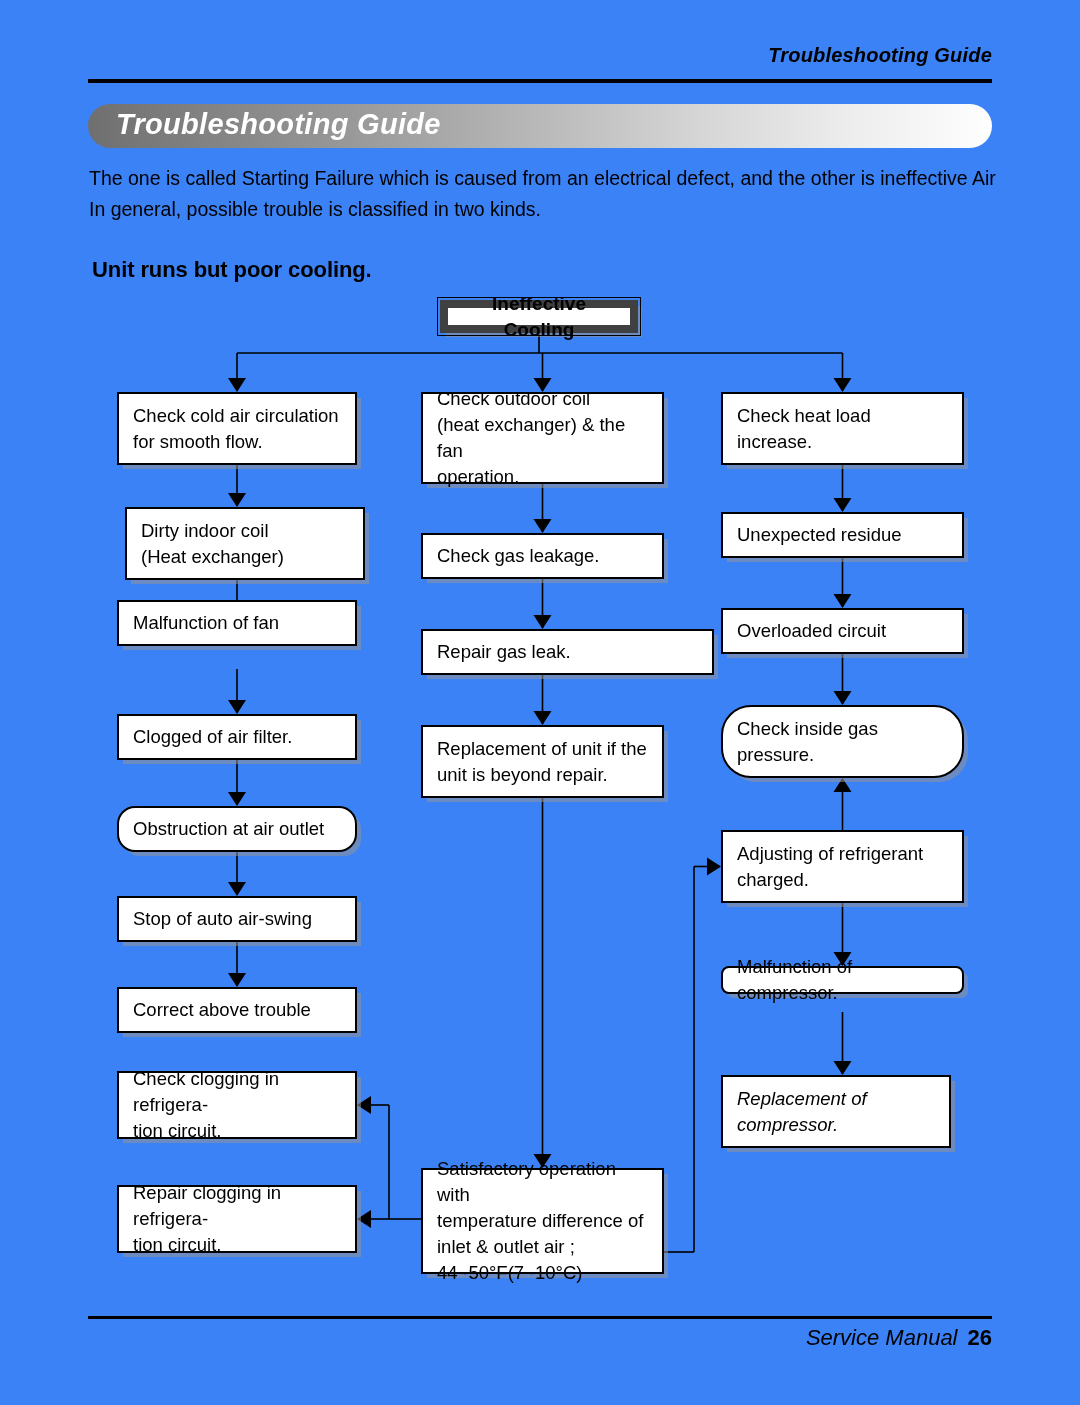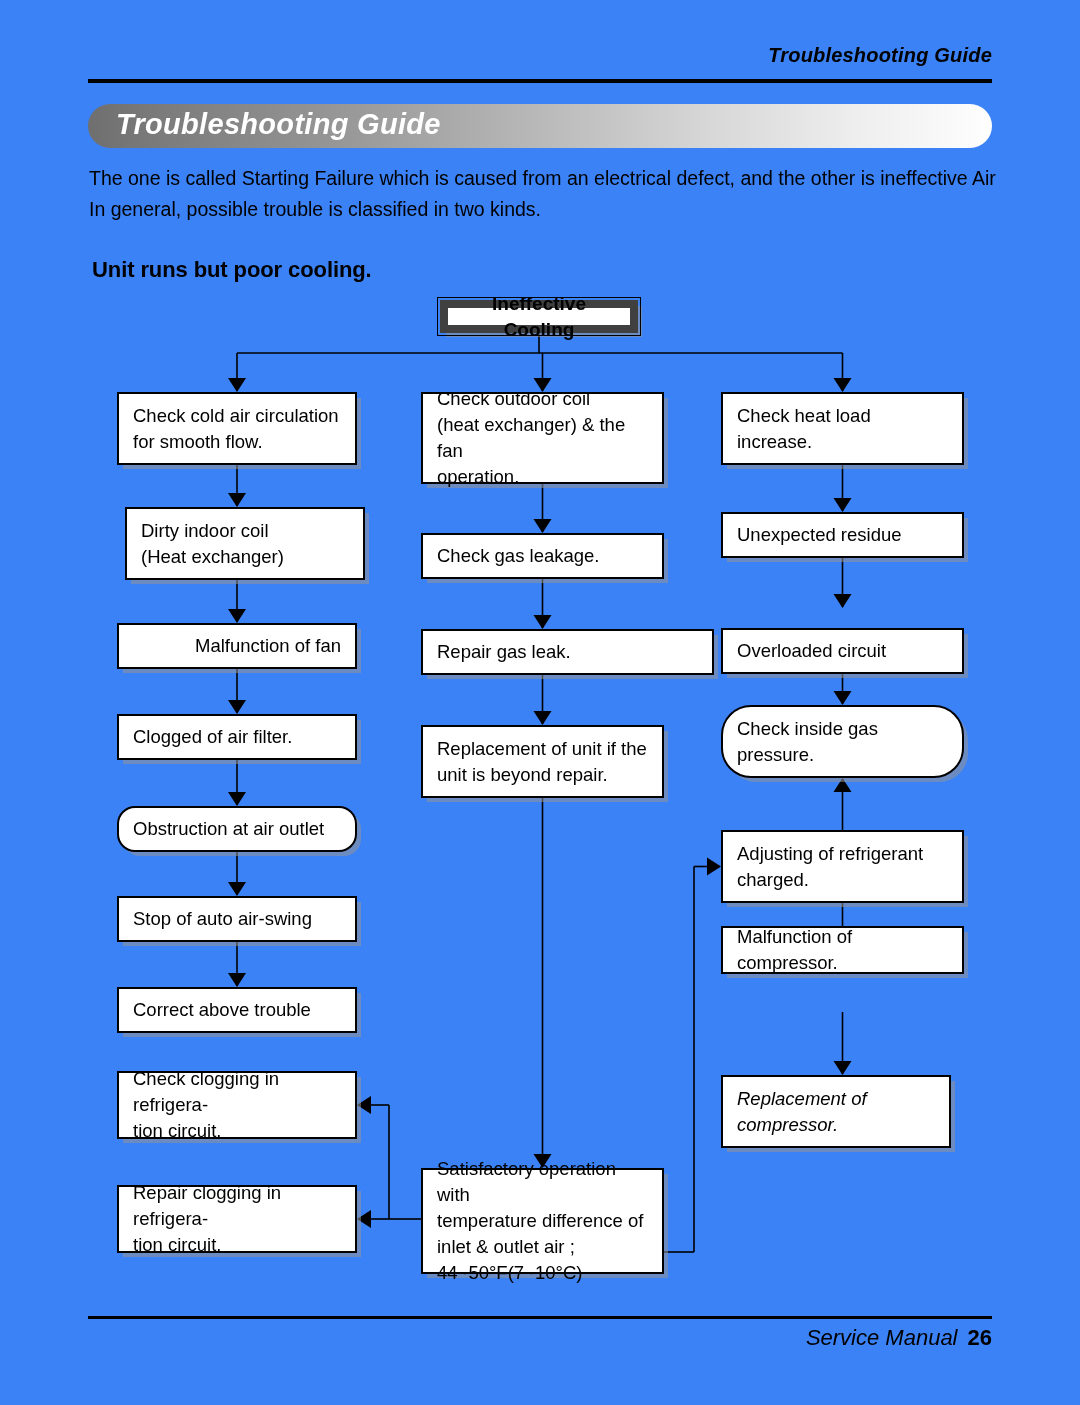--- a/index.html
+++ b/index.html
@@ -237,21 +237,21 @@
           <span class="node-text">Ineffective Cooling</span>
         </div>
         <div class="node" style="left: 117px; top: 392px; width: 240px; height: 73px;">
           <span class="node-text">Check cold air circulation
  for smooth flow.</span>
         </div>
         <div class="node" style="left: 117px; top: 507px; width: 240px; height: 73px; margin-left: 8px;">
           <span class="node-text">Dirty indoor coil
 (Heat exchanger)</span>
         </div>
-        <div class="node" style="left: 117px; top: 623px; width: 240px; height: 46px; text-align: right;">
+        <div class="node" style="left: 117px; top: 600px; width: 240px; height: 46px;">
           <span class="node-text">Malfunction of fan</span>
         </div>
         <div class="node" style="left: 117px; top: 714px; width: 240px; height: 46px;">
           <span class="node-text">Clogged of air filter.</span>
         </div>
         <div class="node" style="left: 117px; top: 806px; width: 240px; height: 46px; border-radius: 18px;">
           <span class="node-text">Obstruction at air outlet</span>
         </div>
         <div class="node" style="left: 117px; top: 896px; width: 240px; height: 46px;">
           <span class="node-text">Stop of auto air-swing</span>
@@ -288,32 +288,32 @@
 inlet &amp; outlet air ;
 44~50°F(7~10°C)</span>
         </div>
         <div class="node" style="left: 721px; top: 392px; width: 243px; height: 73px;">
           <span class="node-text">Check heat load
 increase.</span>
         </div>
         <div class="node" style="left: 721px; top: 512px; width: 243px; height: 46px;">
           <span class="node-text">Unexpected residue</span>
         </div>
-        <div class="node" style="left: 721px; top: 628px; width: 243px; height: 46px;">
+        <div class="node" style="left: 721px; top: 608px; width: 243px; height: 46px;">
           <span class="node-text">Overloaded circuit</span>
         </div>
         <div class="node" style="left: 721px; top: 705px; width: 243px; height: 73px; border-radius: 30px;">
           <span class="node-text">Check inside gas
 pressure.</span>
         </div>
         <div class="node" style="left: 721px; top: 830px; width: 243px; height: 73px;">
           <span class="node-text">Adjusting of refrigerant
 charged.</span>
         </div>
-        <div class="node" style="left: 721px; top: 926px; width: 243px; height: 48px;">
+        <div class="node" style="left: 721px; top: 966px; width: 243px; height: 28px; border-radius: 8px;">
           <span class="node-text">Malfunction of compressor.</span>
         </div>
         <div class="node" style="left: 721px; top: 1075px; width: 230px; height: 73px; font-style: italic;">
           <span class="node-text">Replacement of
 compressor.</span>
         </div>
       </div>
   </div>
 
   <div class="rule-bottom"></div>

